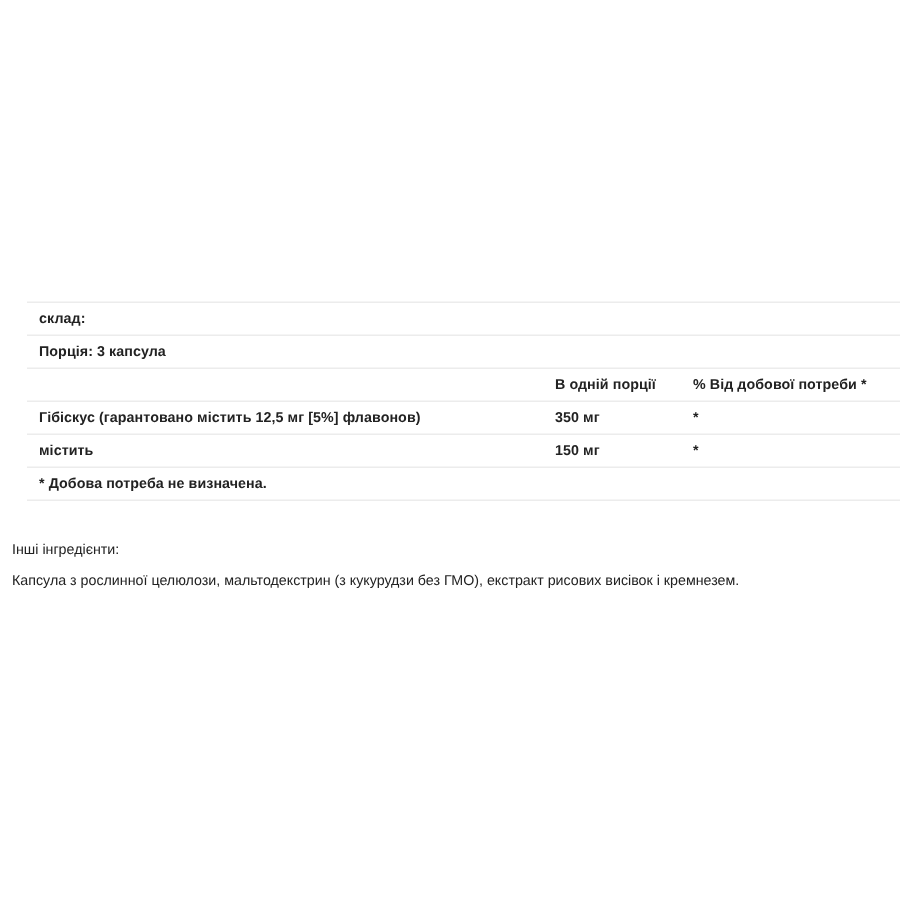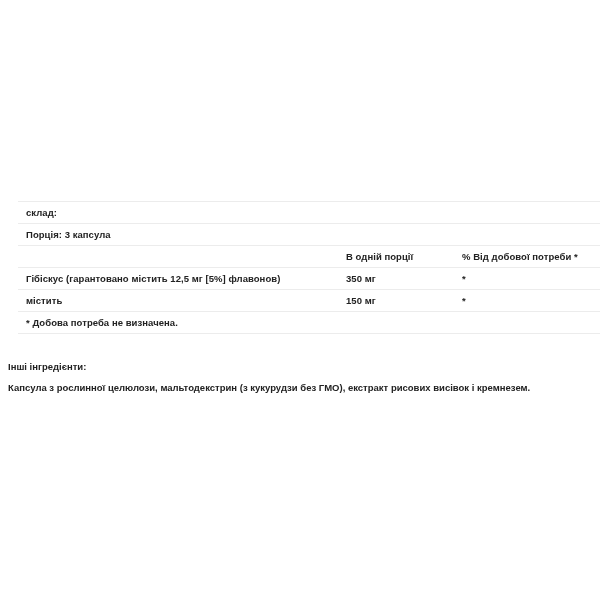--- a/index.html
+++ b/index.html
@@ -33,29 +33,29 @@
     }
     .row.last {
       border-bottom: 1px solid #ececec;
     }
     .cell {
       position: absolute;
       top: 0;
       white-space: nowrap;
     }
     .c1 { left: 8px; }
-    .c2 { left: 328px; }
+    .c2 { left: 352px; }
     .c3 { left: 444px; }
     .other {
       position: absolute;
       left: 8px;
       top: 357px;
       width: 590px;
       font-size: 9.5px;
-      font-weight: bold;
+      font-weight: normal;
       color: #222222;
     }
     .other .heading {
       height: 20px;
       line-height: 20px;
     }
     .other .body {
       margin-top: 4px;
       line-height: 14px;
     }

